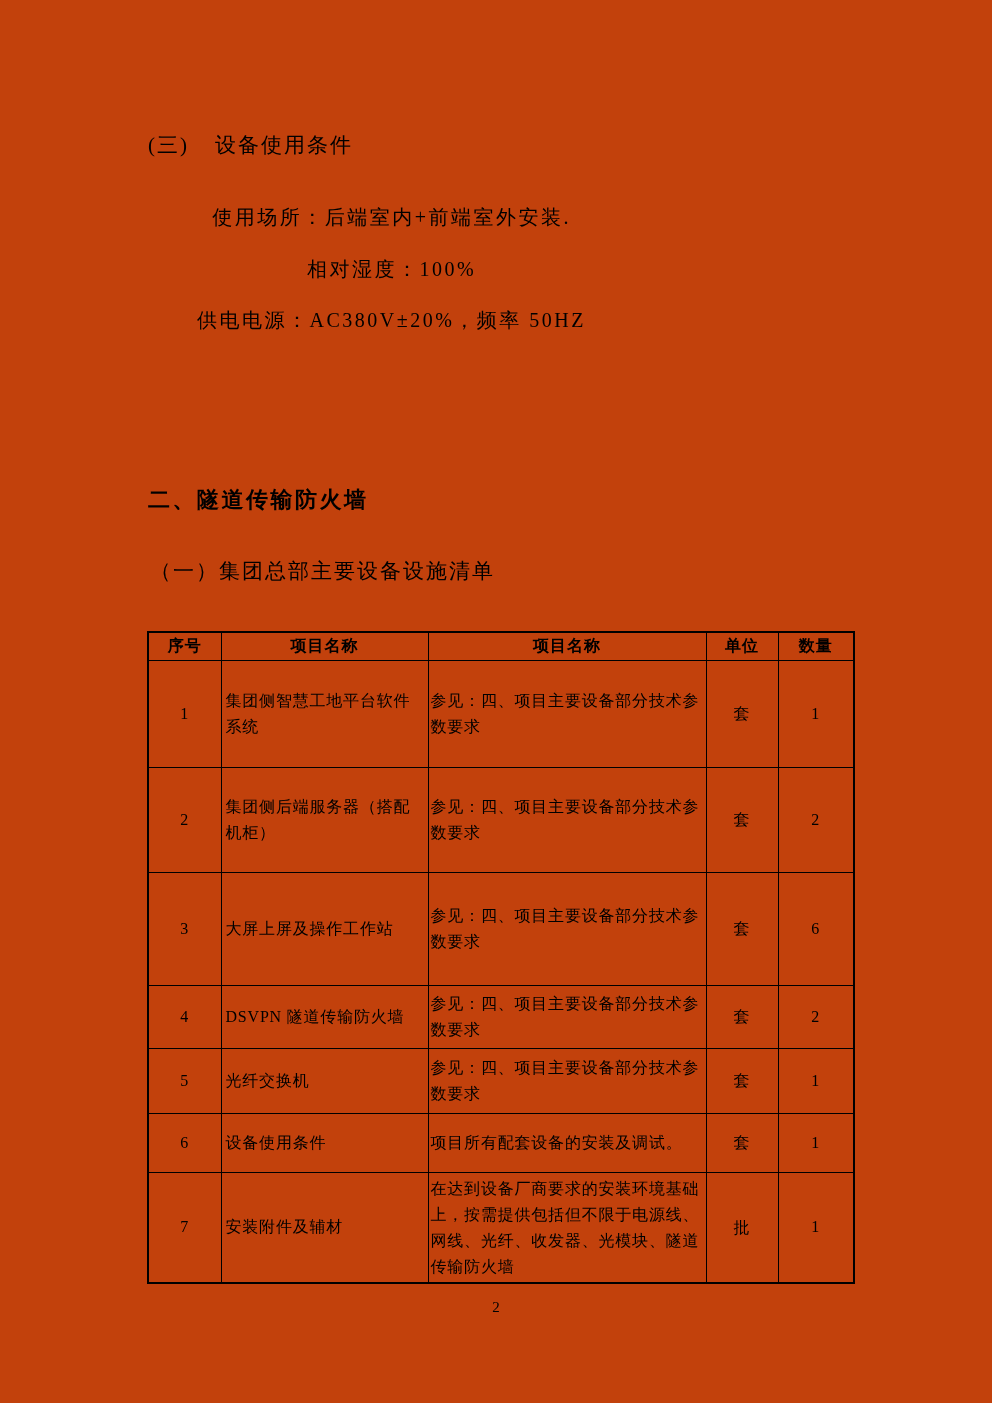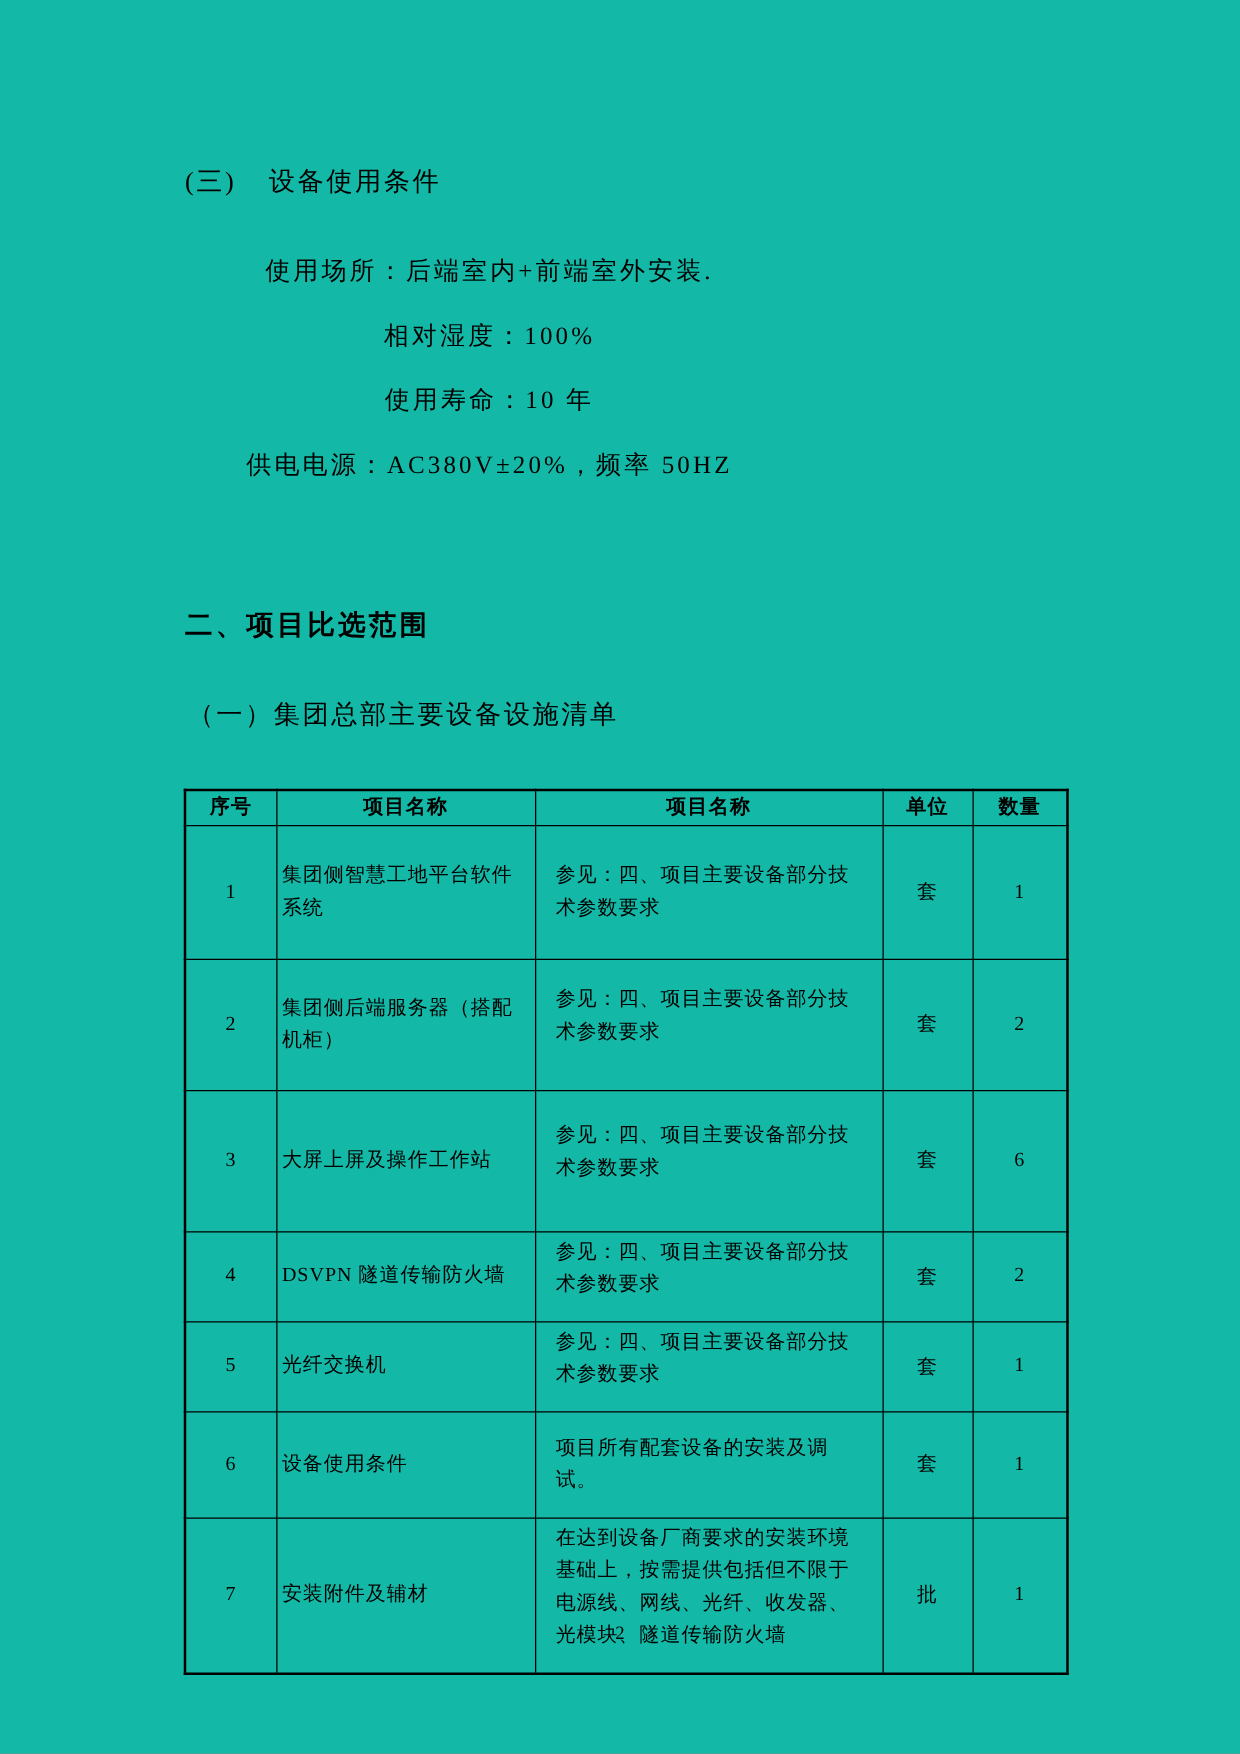--- a/index.html
+++ b/index.html
@@ -2,21 +2,21 @@
 <html><head>
 <meta charset="utf-8">
 <style>
   * { margin: 0; padding: 0; box-sizing: border-box; }
   html, body { background: #888; }
   .page {
     position: relative;
     width: 992px;
     height: 1403px;
     margin: 0 auto;
-    background: #14b8a6;
+    background: #c2410c;
     font-family: "Liberation Serif", "DejaVu Serif", serif;
     color: #000000;
     overflow: hidden;
   }
   .sec3-title {
     position: absolute;
     left: 148px;
     top: 131px;
     font-size: 21px;
     letter-spacing: 2px;
@@ -70,21 +70,21 @@
     overflow: hidden;
     vertical-align: middle;
   }
   table.equip th {
     font-weight: bold;
     text-align: center;
     letter-spacing: 1px;
   }
   td.c-no, td.c-unit, td.c-qty { text-align: center; padding: 2px; }
   td.c-name { text-align: left; padding: 16px 4px; }
-  td.c-config { text-align: left; padding: 16px; }
+  td.c-config { text-align: left; padding: 2px; }
   td.vtop { vertical-align: top; padding-top: 3px; }
   .page-number {
     position: absolute;
     left: 0;
     top: 1299px;
     width: 100%;
     text-align: center;
     font-size: 15px;
   }
 </style>
@@ -93,25 +93,24 @@
 
 <div class="page">
 
   <div class="sec3-title">
     <span>(三)</span><span class="title-text">设备使用条件</span>
   </div>
 
   <div class="conditions">
     <div class="condition-line">使用场所：后端室内+前端室外安装.</div>
     <div class="condition-line">相对湿度：100%</div>
-    <div class="condition-line">使用寿命：10 年</div>
     <div class="condition-line">供电电源：AC380V±20%，频率 50HZ</div>
   </div>
 
-  <div class="part2-heading">二、项目比选范围</div>
+  <div class="part2-heading">二、隧道传输防火墙</div>
 
   <div class="list-heading">（一）集团总部主要设备设施清单</div>
 
   <table class="equip">
     <colgroup>
       <col style="width:73px">
       <col style="width:207px">
       <col style="width:278px">
       <col style="width:72px">
       <col style="width:76px">

